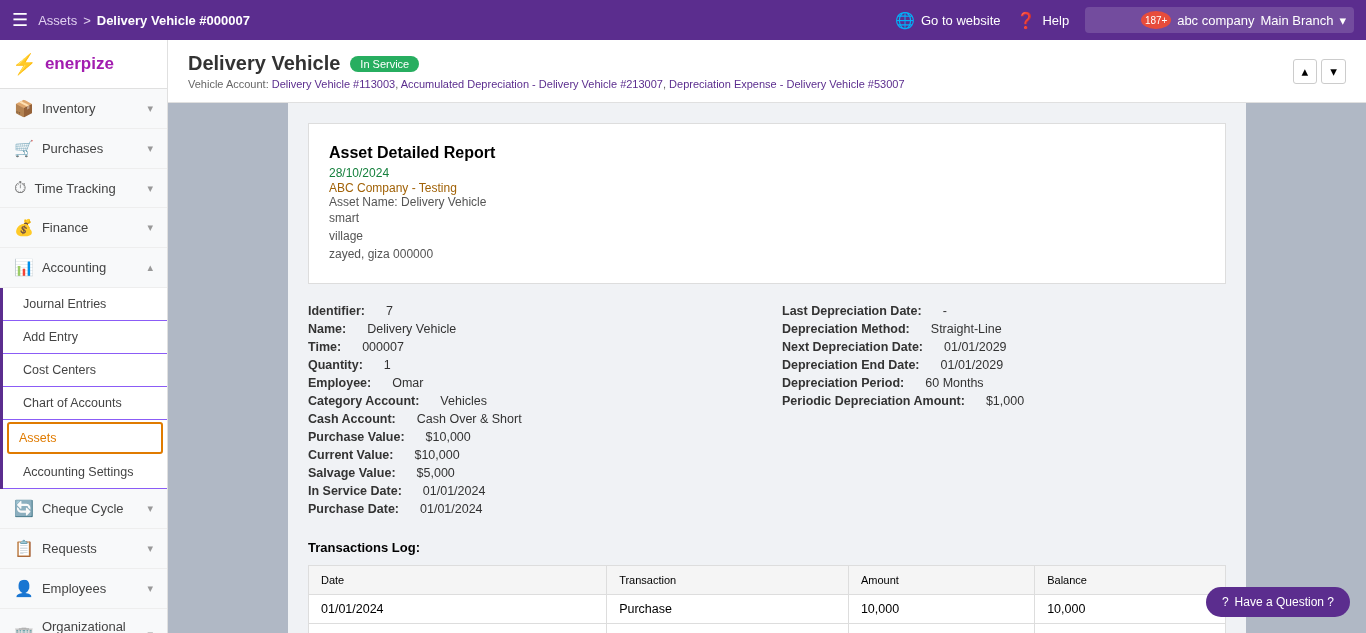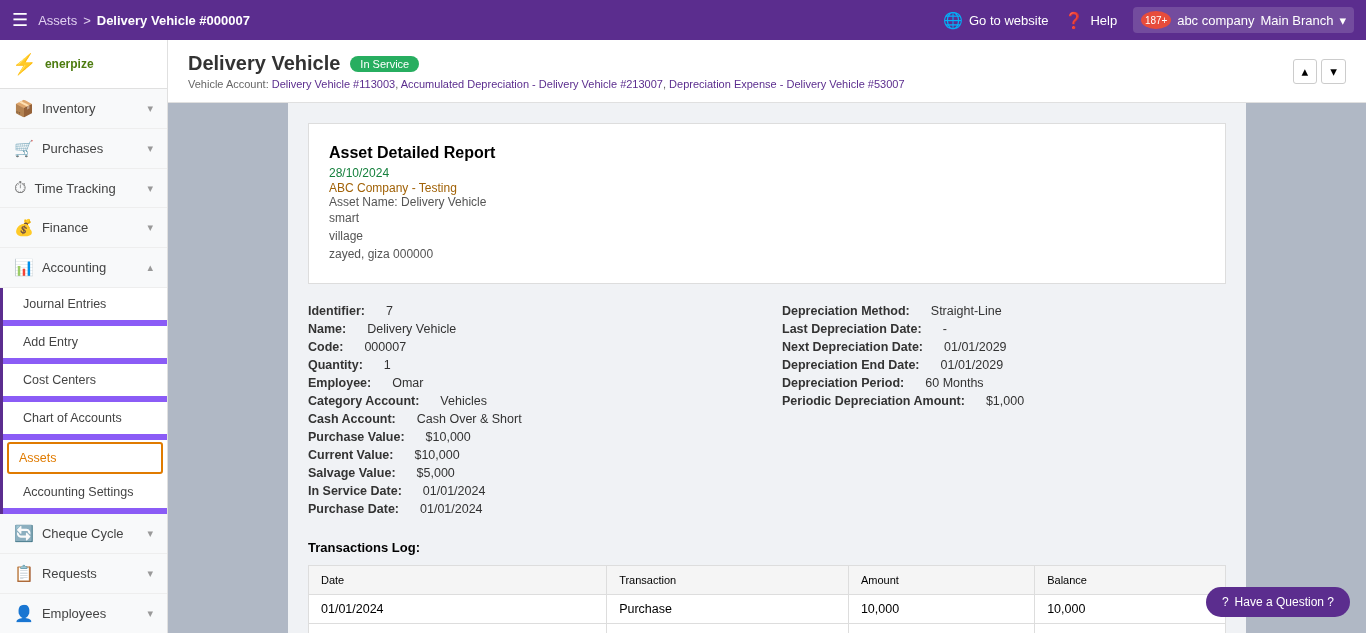--- a/index.html
+++ b/index.html
@@ -18,21 +18,21 @@
       z-index: 10;
     }
     .top-nav-left { display: flex; align-items: center; gap: 10px; }
     .hamburger-icon { font-size: 18px; cursor: pointer; }
     .breadcrumb { display: flex; align-items: center; gap: 6px; font-size: 13px; color: #e0d0f0; }
     .breadcrumb-current { color: white; font-weight: bold; }
     .top-nav-right { margin-left: auto; display: flex; align-items: center; gap: 16px; }
     .nav-btn { display: flex; align-items: center; gap: 6px; color: white; font-size: 13px; cursor: pointer; background: none; border: none; }
     .nav-icon { font-size: 16px; }
     .user-section { display: flex; align-items: center; gap: 6px; background: rgba(255,255,255,0.15); border-radius: 4px; padding: 4px 8px; cursor: pointer; }
-    .user-badge { background: #e74c3c; color: white; border-radius: 50%; width: 30px; height: 18px; font-size: 10px; display: flex; align-items: center; justify-content: center; }
+    .user-badge { background: #e74c3c; color: white; border-radius: 50%; width: 30px; height: 18px; font-size: 10px; display: flex; align-items: center; justify-content: center; margin-left: 48px; }
 
     
     .layout { display: flex; flex: 1; overflow: hidden; }
 
     
     .sidebar {
       width: 168px;
       background: #f8f9fa;
       border-right: 1px solid #e0e0e0;
       overflow-y: auto;
@@ -40,42 +40,42 @@
     }
     .logo-area {
       padding: 12px;
       background: white;
       border-bottom: 1px solid #e0e0e0;
       display: flex;
       align-items: center;
       gap: 8px;
     }
     .logo-icon { color: #5b2d8e; font-size: 20px; }
-    .logo-text { font-size: 12px; font-weight: bold; color: #4d7c0f; }
+    .logo-text { font-size: 17px; font-weight: bold; color: #a21caf; }
     .sidebar-item {
       display: flex;
       align-items: center;
       justify-content: space-between;
       padding: 10px 14px;
       cursor: pointer;
       color: #444;
       border-bottom: 1px solid #eee;
     }
     .sidebar-item-inner { display: flex; align-items: center; gap: 8px; }
     .sidebar-icon { font-size: 16px; color: #666; }
     .chevron { font-size: 11px; color: #999; }
     .sidebar-sub {
       background: white;
       border-left: 3px solid #5b2d8e;
     }
     .sidebar-sub-item {
       padding: 9px 14px 9px 20px;
       cursor: pointer;
       color: #444;
-      border-bottom: 6px solid #8b5cf6;
+      border-bottom: 1px solid #8b5cf6;
       font-size: 12.5px;
     }
     .sidebar-sub-item.active {
       border: 2px solid #e07b00;
       color: #e07b00;
       background: white;
       border-radius: 3px;
       margin: 2px 4px;
       padding: 7px 10px;
     }
@@ -314,21 +314,21 @@
             <div>
               <div class="detail-row">
                 <span class="detail-label">Identifier:</span>
                 <span class="detail-value">7</span>
               </div>
               <div class="detail-row">
                 <span class="detail-label">Name:</span>
                 <span class="detail-value">Delivery Vehicle</span>
               </div>
               <div class="detail-row">
-                <span class="detail-label">Code:</span>
+                <span class="detail-label">Time:</span>
                 <span class="detail-value">000007</span>
               </div>
               <div class="detail-row">
                 <span class="detail-label">Quantity:</span>
                 <span class="detail-value">1</span>
               </div>
               <div class="detail-row">
                 <span class="detail-label">Employee:</span>
                 <span class="detail-value">Omar</span>
               </div>
@@ -356,26 +356,26 @@
                 <span class="detail-label">In Service Date:</span>
                 <span class="detail-value">01/01/2024</span>
               </div>
               <div class="detail-row">
                 <span class="detail-label">Purchase Date:</span>
                 <span class="detail-value">01/01/2024</span>
               </div>
             </div>
             <div>
               <div class="detail-row">
+                <span class="detail-label">Last Depreciation Date:</span>
+                <span class="detail-value">-</span>
+              </div>
+              <div class="detail-row">
                 <span class="detail-label">Depreciation Method:</span>
                 <span class="detail-value">Straight-Line</span>
-              </div>
-              <div class="detail-row">
-                <span class="detail-label">Last Depreciation Date:</span>
-                <span class="detail-value">-</span>
               </div>
               <div class="detail-row">
                 <span class="detail-label">Next Depreciation Date:</span>
                 <span class="detail-value">01/01/2029</span>
               </div>
               <div class="detail-row">
                 <span class="detail-label">Depreciation End Date:</span>
                 <span class="detail-value">01/01/2029</span>
               </div>
               <div class="detail-row">

